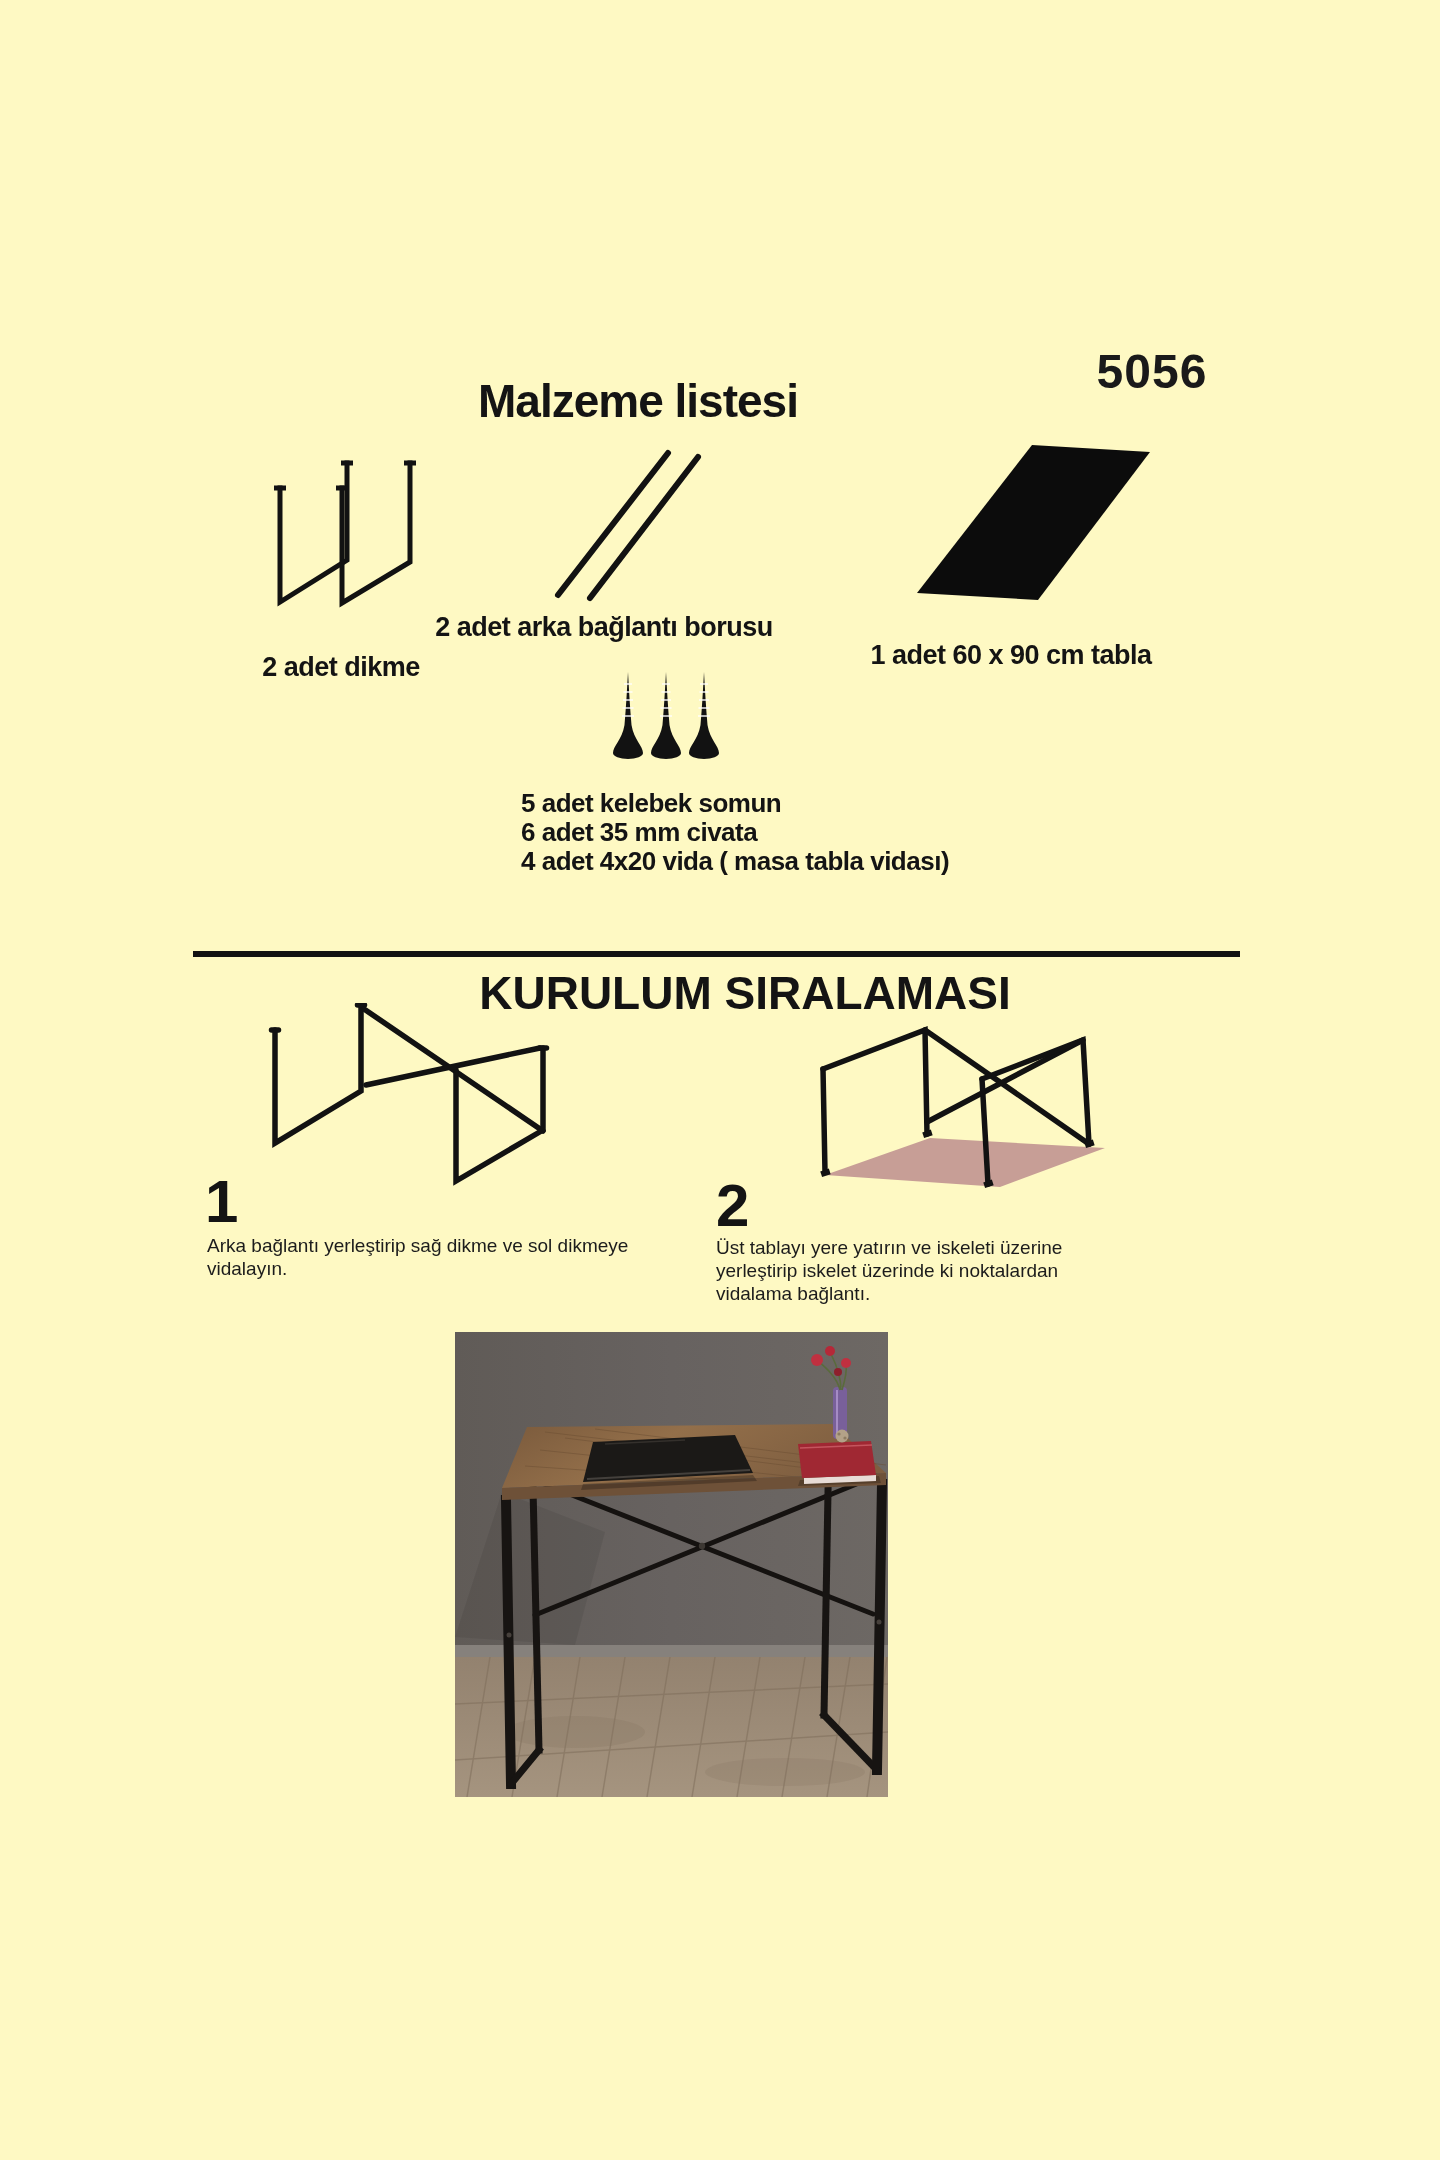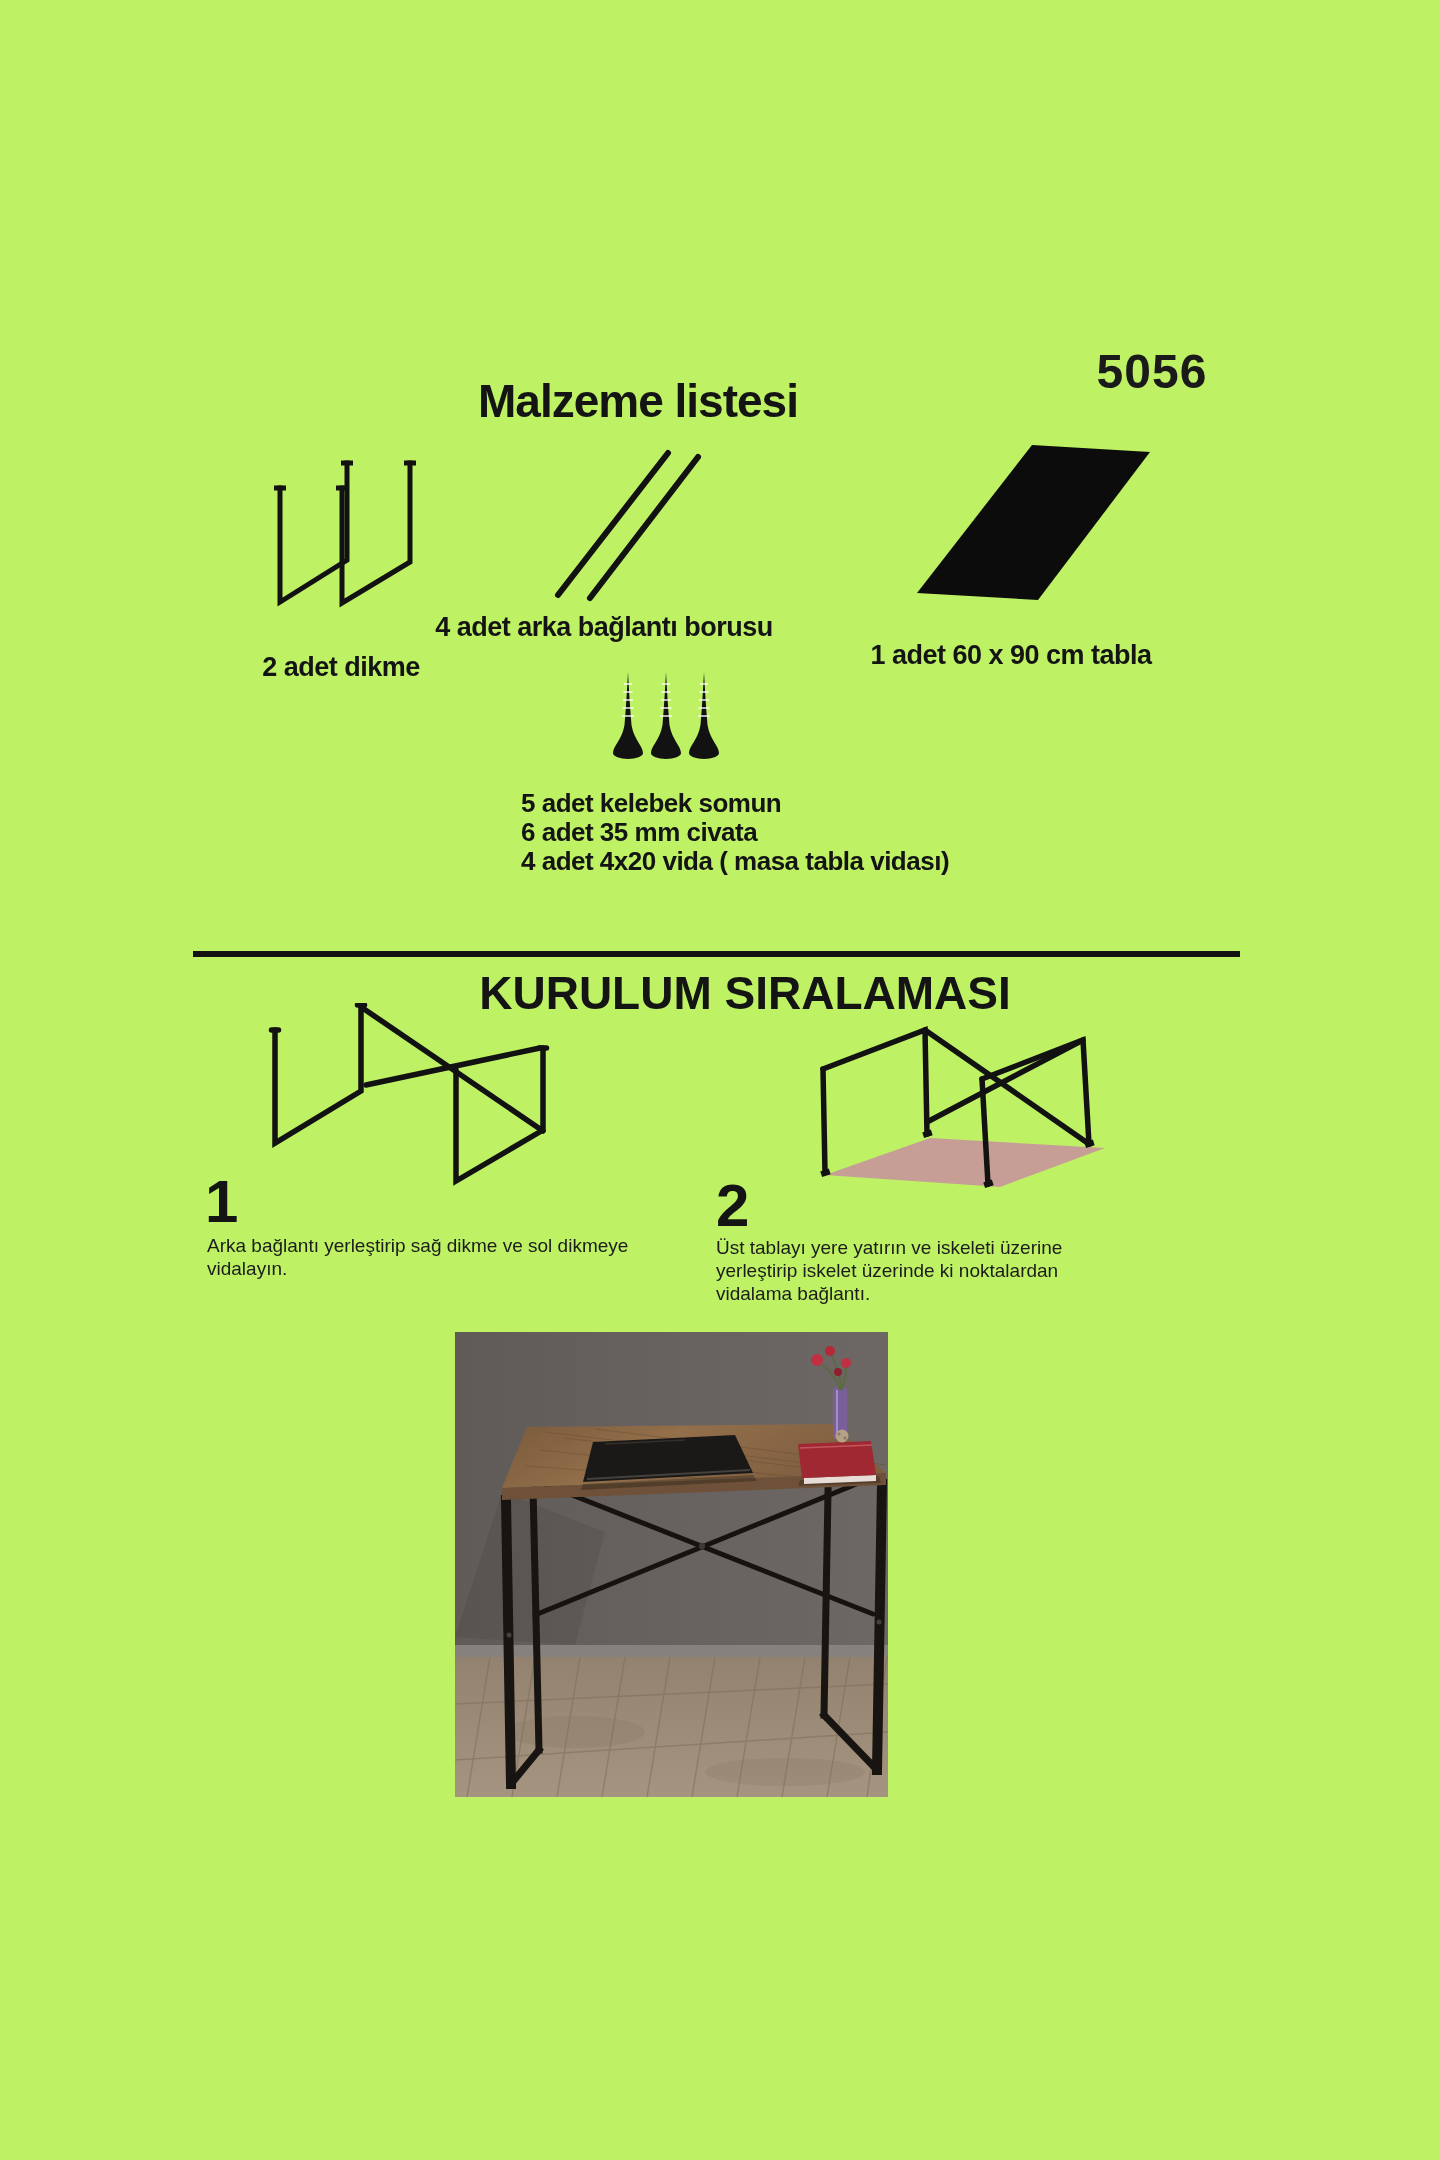--- a/index.html
+++ b/index.html
@@ -1,17 +1,17 @@
 <!DOCTYPE html>
 <html><head>
 <meta charset="utf-8">
 <style>
   html,body{margin:0;padding:0;background:#ffffff;}
   #page{
-    position:relative;width:1440px;height:2160px;background:#bef264;overflow:hidden;
+    position:relative;width:1440px;height:2160px;background:#fef9c3;overflow:hidden;
     font-family:"Liberation Sans","DejaVu Sans",sans-serif;color:#111;
   }
   .abs{position:absolute;}
   .page-title{
     top:374px;left:638px;transform:translateX(-50%);
     font-size:46px;font-weight:700;letter-spacing:-1px;white-space:nowrap;color:#141414;
   }
   .model-number{
     top:344px;left:1152px;transform:translateX(-50%);
     font-size:48px;font-weight:700;letter-spacing:1px;color:#1a1a1a;white-space:nowrap;
@@ -48,21 +48,21 @@
     </g>
   </svg>
   <div class="abs part-label" style="left:341px;margin-top:40px;">2 adet dikme</div>
 
   <svg class="abs" style="top:443px;left:546px;" width="161" height="160" viewBox="0 0 161 160">
     <g stroke="#121212" stroke-width="6" fill="none" stroke-linecap="round">
       <path d="M12,152 L122,10"></path>
       <path d="M44,155 L152,14"></path>
     </g>
   </svg>
-  <div class="abs part-label" style="left:604px;">4 adet arka bağlantı borusu</div>
+  <div class="abs part-label" style="left:604px;">2 adet arka bağlantı borusu</div>
 
   <svg class="abs" style="top:443px;left:913px;" width="240" height="160" viewBox="0 0 240 160">
     <polygon points="119,2 237,9 125,157 4,150" fill="#0c0c0c"></polygon>
   </svg>
   <div class="abs part-label" style="left:1011px;margin-top:28px;">1 adet 60 x 90 cm tabla</div>
 
   <svg class="abs" style="top:670px;left:610px;" width="115" height="95" viewBox="0 0 115 95">
     <g fill="#121212">
       <path d="M18,2 C17,20 16,38 14.5,55 C12,70 3,76 3,83 A15,6 0 0 0 33,83 C33,76 24,70 21.5,55 C20,38 19,20 18,2 Z"></path>
       <path d="M56,2 C55,20 54,38 52.5,55 C50,70 41,76 41,83 A15,6 0 0 0 71,83 C71,76 62,70 59.5,55 C58,38 57,20 56,2 Z"></path>

